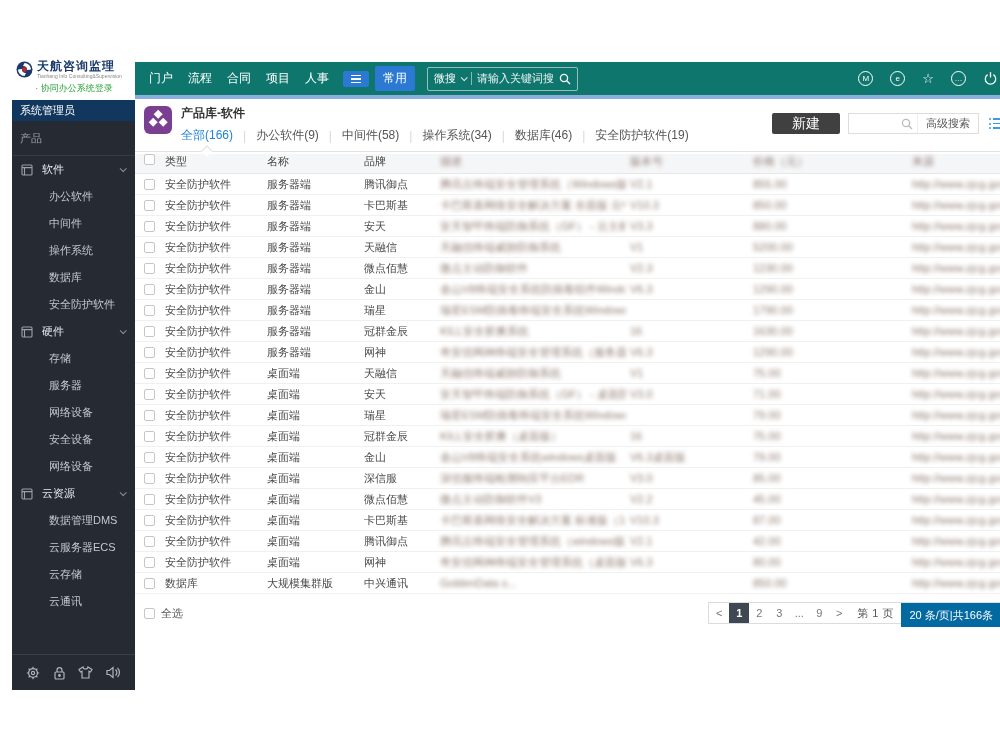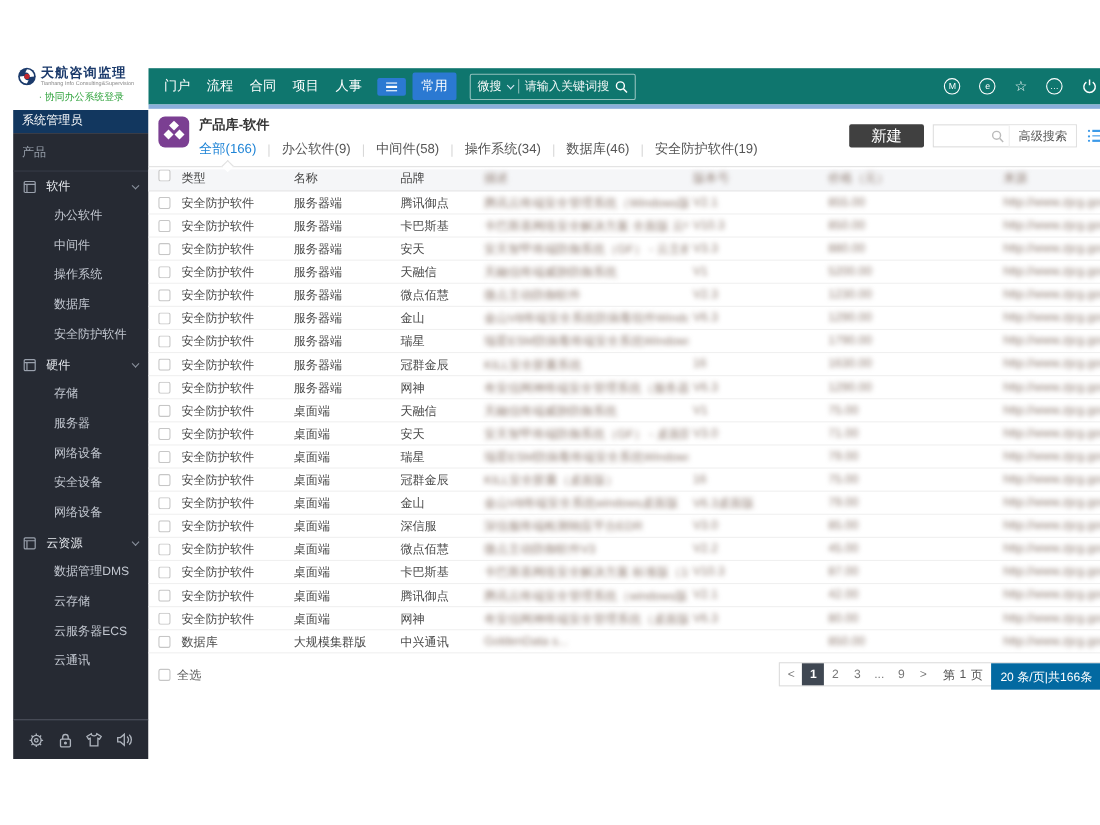--- a/index.html
+++ b/index.html
@@ -148,22 +148,22 @@
               <span class="gicon">
                 <svg width="12" height="12" viewBox="0 0 12 12" fill="none" stroke="#9aa1ad" stroke-width="1.1">
                   <rect x="1" y="1" width="10" height="10" rx="1"></rect>
                   <path d="M1 3.6h10M3.5 3.6v7.4"></path>
                 </svg>
               </span>
               <span class="glabel">云资源</span>
               <span class="chevron"></span>
             </div>
             <div class="child-item">数据管理DMS</div>
+            <div class="child-item">云服务器ECS</div>
             <div class="child-item">云存储</div>
-            <div class="child-item">云服务器ECS</div>
             <div class="child-item">云通讯</div>
           </div>
       </nav>
       <div class="side-footer">
         <span class="sf-icon">
           <svg width="14" height="14" viewBox="0 0 14 14" fill="none" stroke="#aeb4bd" stroke-width="1.2">
             <circle cx="7" cy="7" r="4.4"></circle>
               <circle cx="7" cy="7" r="1.6"></circle>
             <path d="M7 .8v2M7 11.2v2M.8 7h2M11.2 7h2M2.6 2.6l1.4 1.4M10 10l1.4 1.4M11.4 2.6L10 4M4 10l-1.4 1.4"></path>
           </svg>

